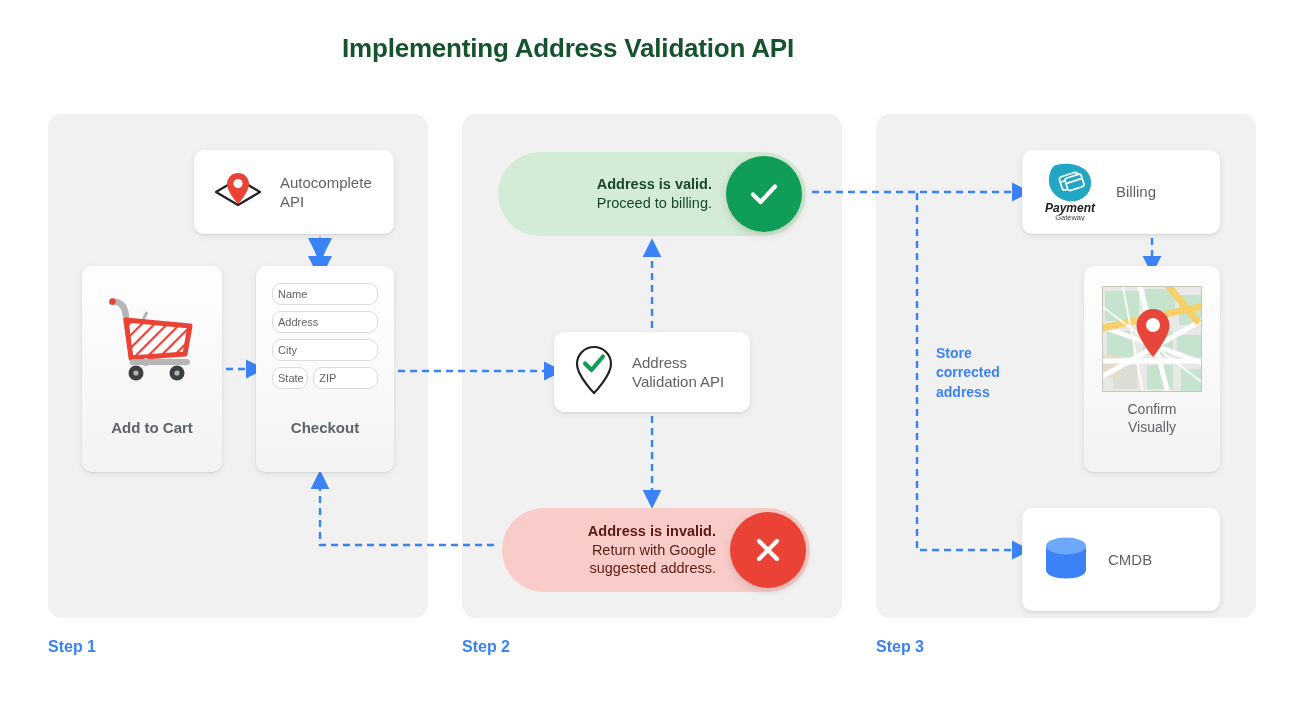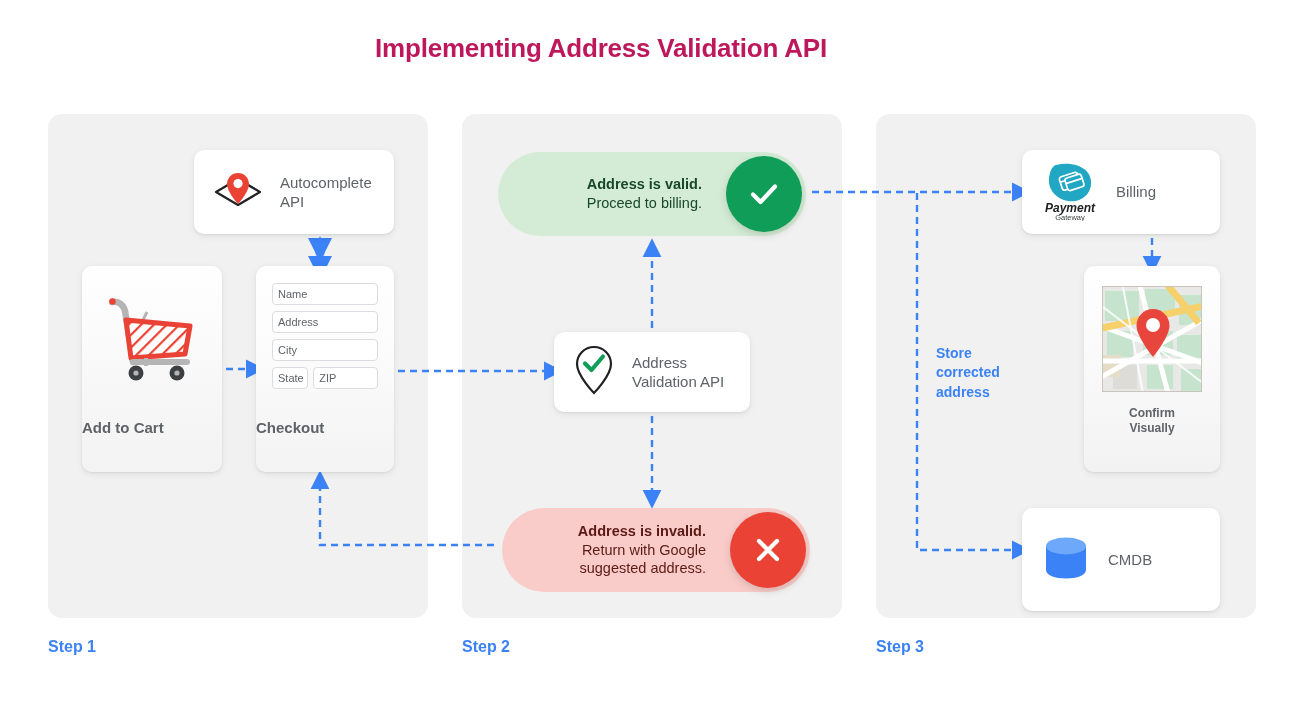--- a/index.html
+++ b/index.html
@@ -12,23 +12,22 @@
     color: #3c4043;
   }
 
   
   .page-title {
     position: absolute;
     top: 33px; left: 0; width: 1136px;
     text-align: center;
     font-size: 26px;
     font-weight: bold;
-    color: #be185d;
+    color: #14532d;
     letter-spacing: -0.2px;
-    margin-left: 33px;
   }
 
   
   .panel {
     position: absolute;
     background: #f1f1f1;
     border-radius: 14px;
   }
   #panel-1 { left: 48px;  top: 114px; width: 380px; height: 504px; }
   #panel-2 { left: 462px; top: 114px; width: 380px; height: 504px; }
@@ -72,21 +71,21 @@
   
   #card-addtocart {
     left: 82px; top: 266px; width: 140px; height: 206px;
     background: linear-gradient(180deg,#ffffff 0%,#f7f7f7 60%,#f3f3f3 100%);
   }
   #card-addtocart .tile-label,
   #card-checkout .tile-label {
     position: absolute;
     left: 0; right: 0;
     bottom: 36px;
-    text-align: left;
+    text-align: center;
     font-size: 15px;
     font-weight: bold;
     color: #5f6368;
   }
   .cart-icon-wrap {
     position: absolute; left: 0; right: 0; top: 22px;
     display: flex; justify-content: center;
   }
 
   
@@ -96,21 +95,21 @@
   }
   .form-fields {
     position: absolute;
     left: 16px; top: 17px;
     width: 106px;
   }
   .field {
     height: 22px;
     border: 1px solid #dadce0;
     background: #ffffff;
-    border-radius: 4px;
+    border-radius: 9px;
     font-size: 11px;
     color: #5f6368;
     display: flex;
     align-items: center;
     padding-left: 5px;
     margin-bottom: 6px;
   }
   .field-row { display: flex; gap: 5px; }
   .field-row .field { margin-bottom: 0; }
   #field-state { width: 40px; }
@@ -121,21 +120,21 @@
     position: absolute;
     border-radius: 48px;
     display: flex;
     align-items: center;
     justify-content: flex-end;
   }
   #pill-valid   { left: 498px; top: 152px; width: 308px; height: 84px; background: #d4ecd5; }
   #pill-invalid { left: 502px; top: 508px; width: 308px; height: 84px; background: #f9ccc9; }
   .pill-text {
     text-align: right;
-    padding-right: 24px;
+    padding-right: 14px;
     line-height: 1.28;
   }
   .pill-text .strong { font-weight: bold; display: block; }
   .pill-text .sub    { display: block; white-space: pre-line; }
   #pill-valid .pill-text   { color: #18472a; font-size: 14.5px; }
   #pill-invalid .pill-text { color: #5c1a14; font-size: 14.5px; }
   .pill-badge {
     width: 76px; height: 76px;
     border-radius: 50%;
     display: flex; align-items: center; justify-content: center;
@@ -150,21 +149,21 @@
   #card-validation { left: 554px; top: 332px; width: 196px; height: 80px; }
 
   
   #card-billing { left: 1022px; top: 150px; width: 198px; height: 84px; }
   #card-confirm {
     left: 1084px; top: 266px; width: 136px; height: 206px;
     background: linear-gradient(180deg,#ffffff 0%,#f8f8f8 60%,#f2f2f2 100%);
   }
   #card-confirm .tile-label {
     position: absolute; left: 0; right: 0; bottom: 36px;
-    text-align: center; font-size: 12px; font-weight: bold; color: #5f6368;
+    text-align: center; font-size: 14px; font-weight: normal; color: #5f6368;
     line-height: 1.25; white-space: pre-line;
   }
   .map-thumb {
     position: absolute; left: 18px; top: 20px;
     width: 100px; height: 106px;
     border: 1px solid #c9c4bd;
     overflow: hidden;
   }
   #card-cmdb { left: 1022px; top: 508px; width: 198px; height: 103px; }
 

